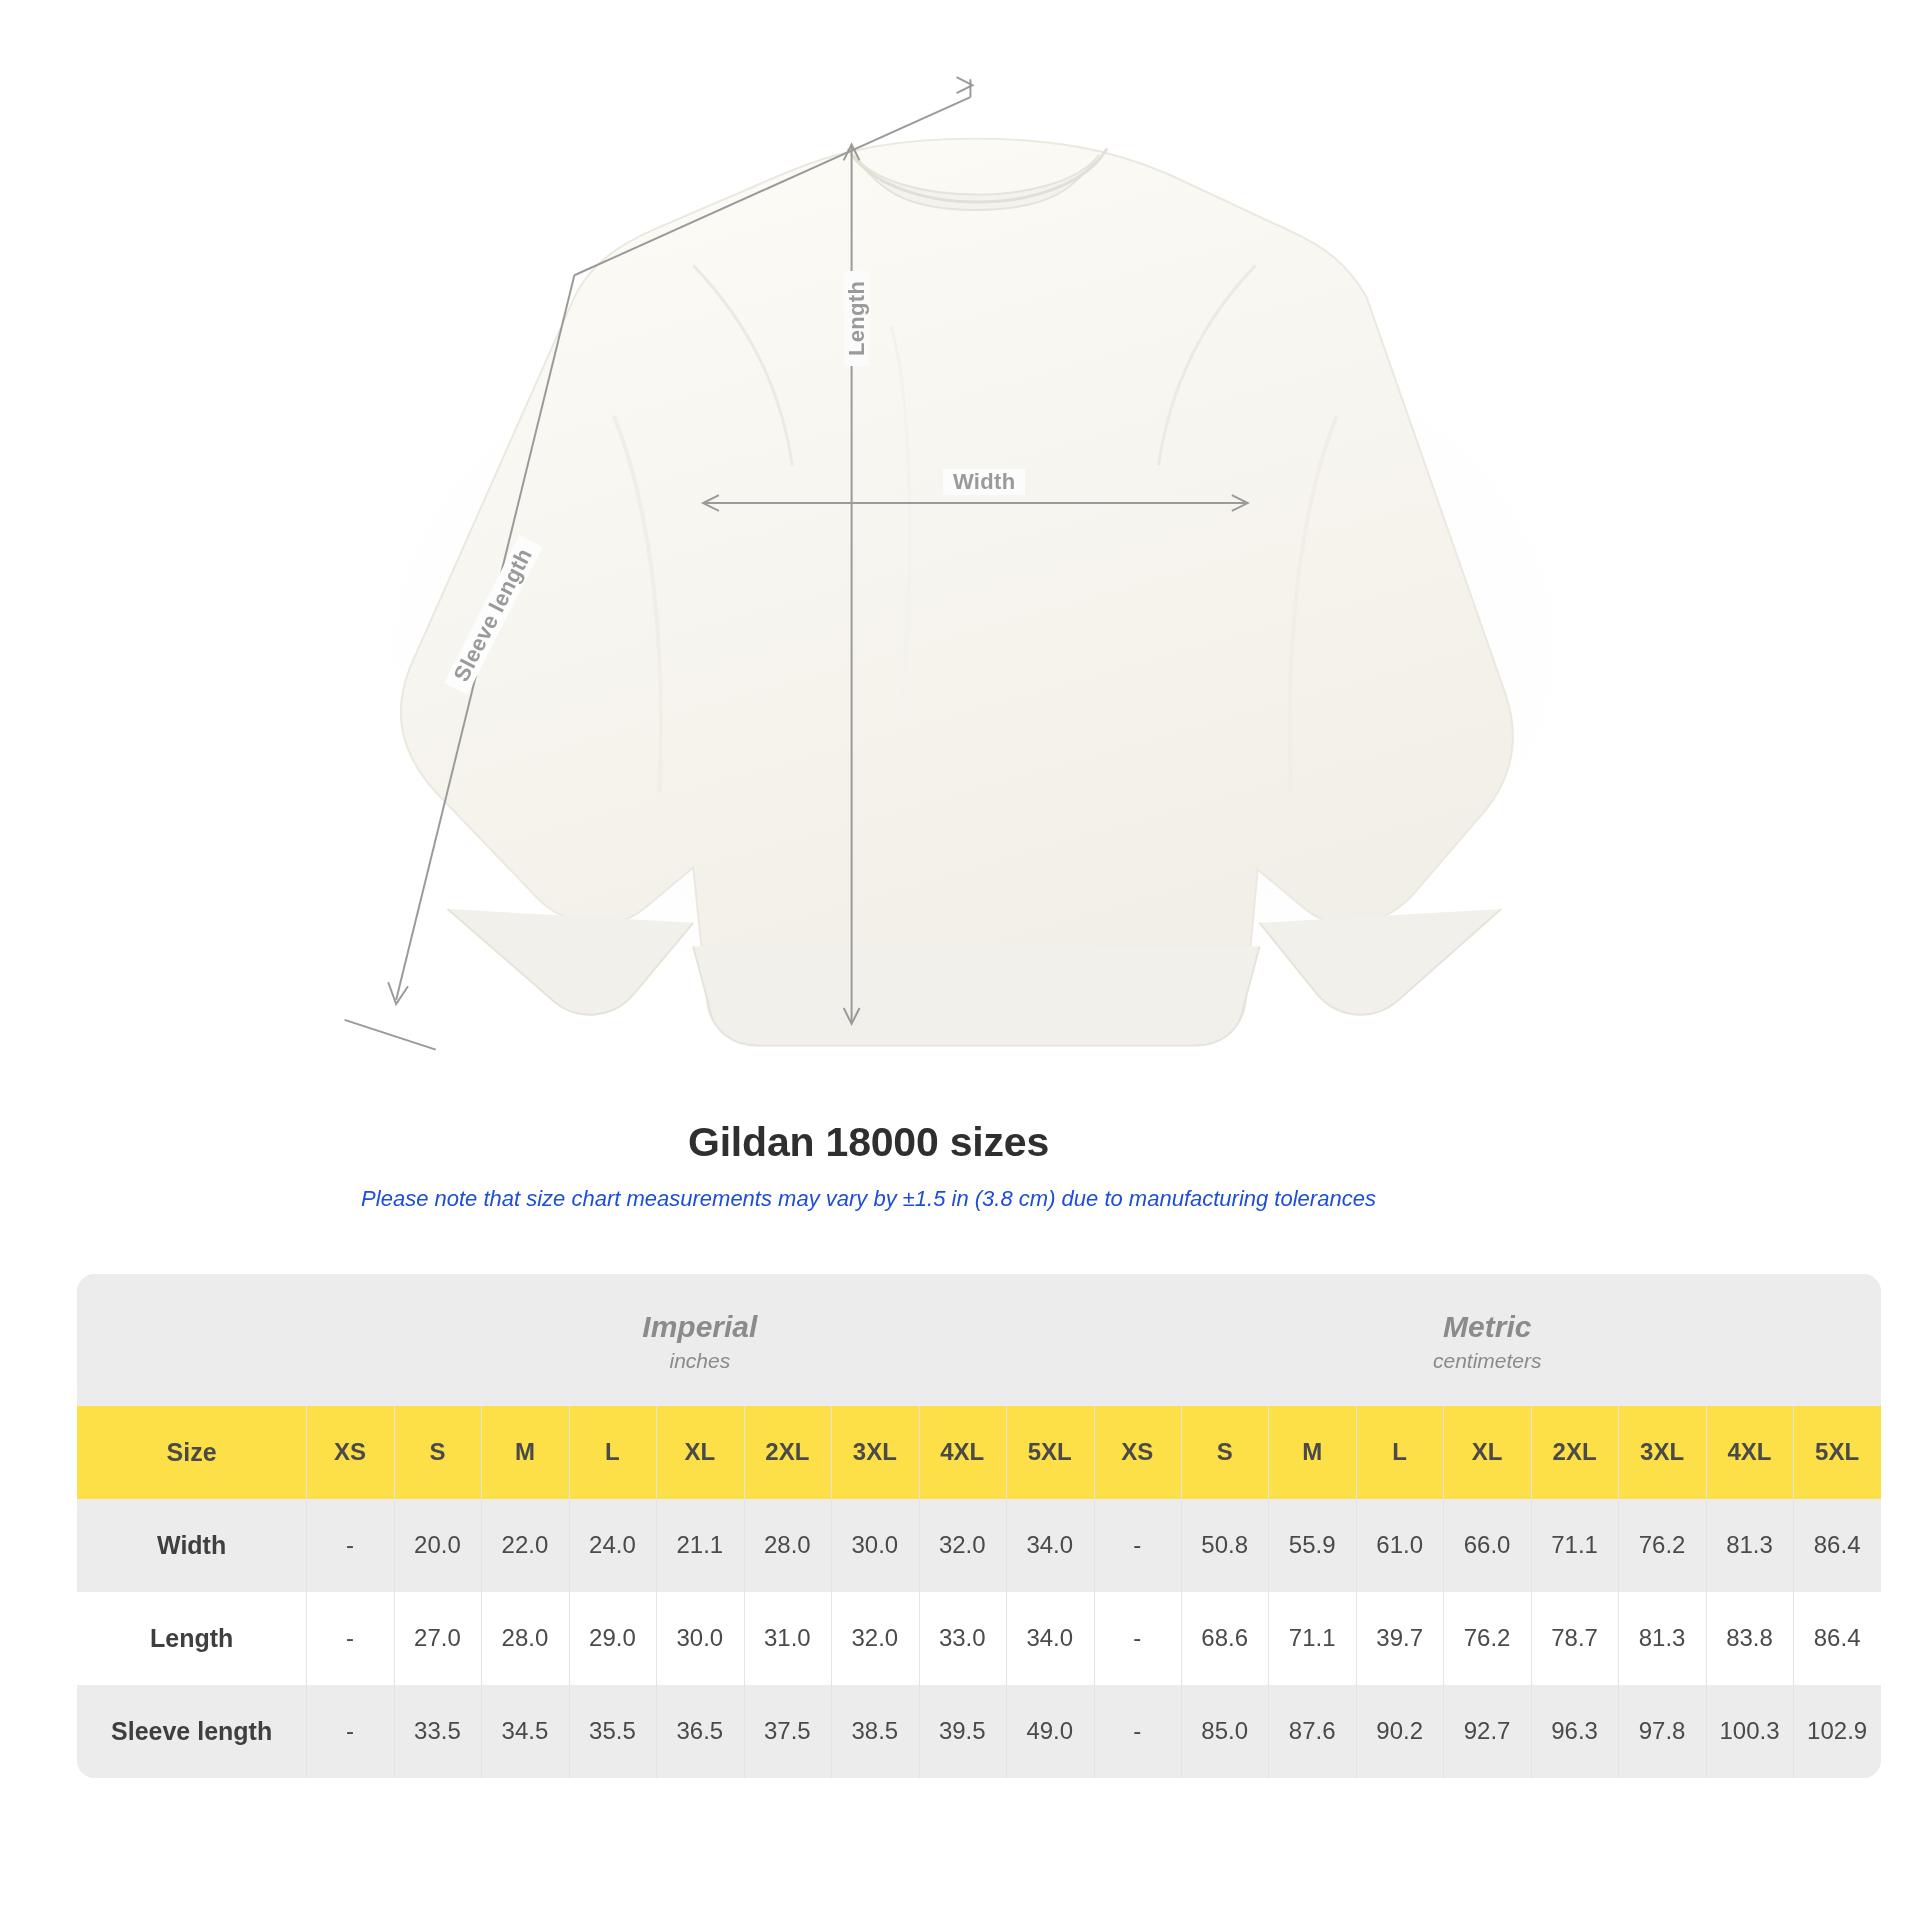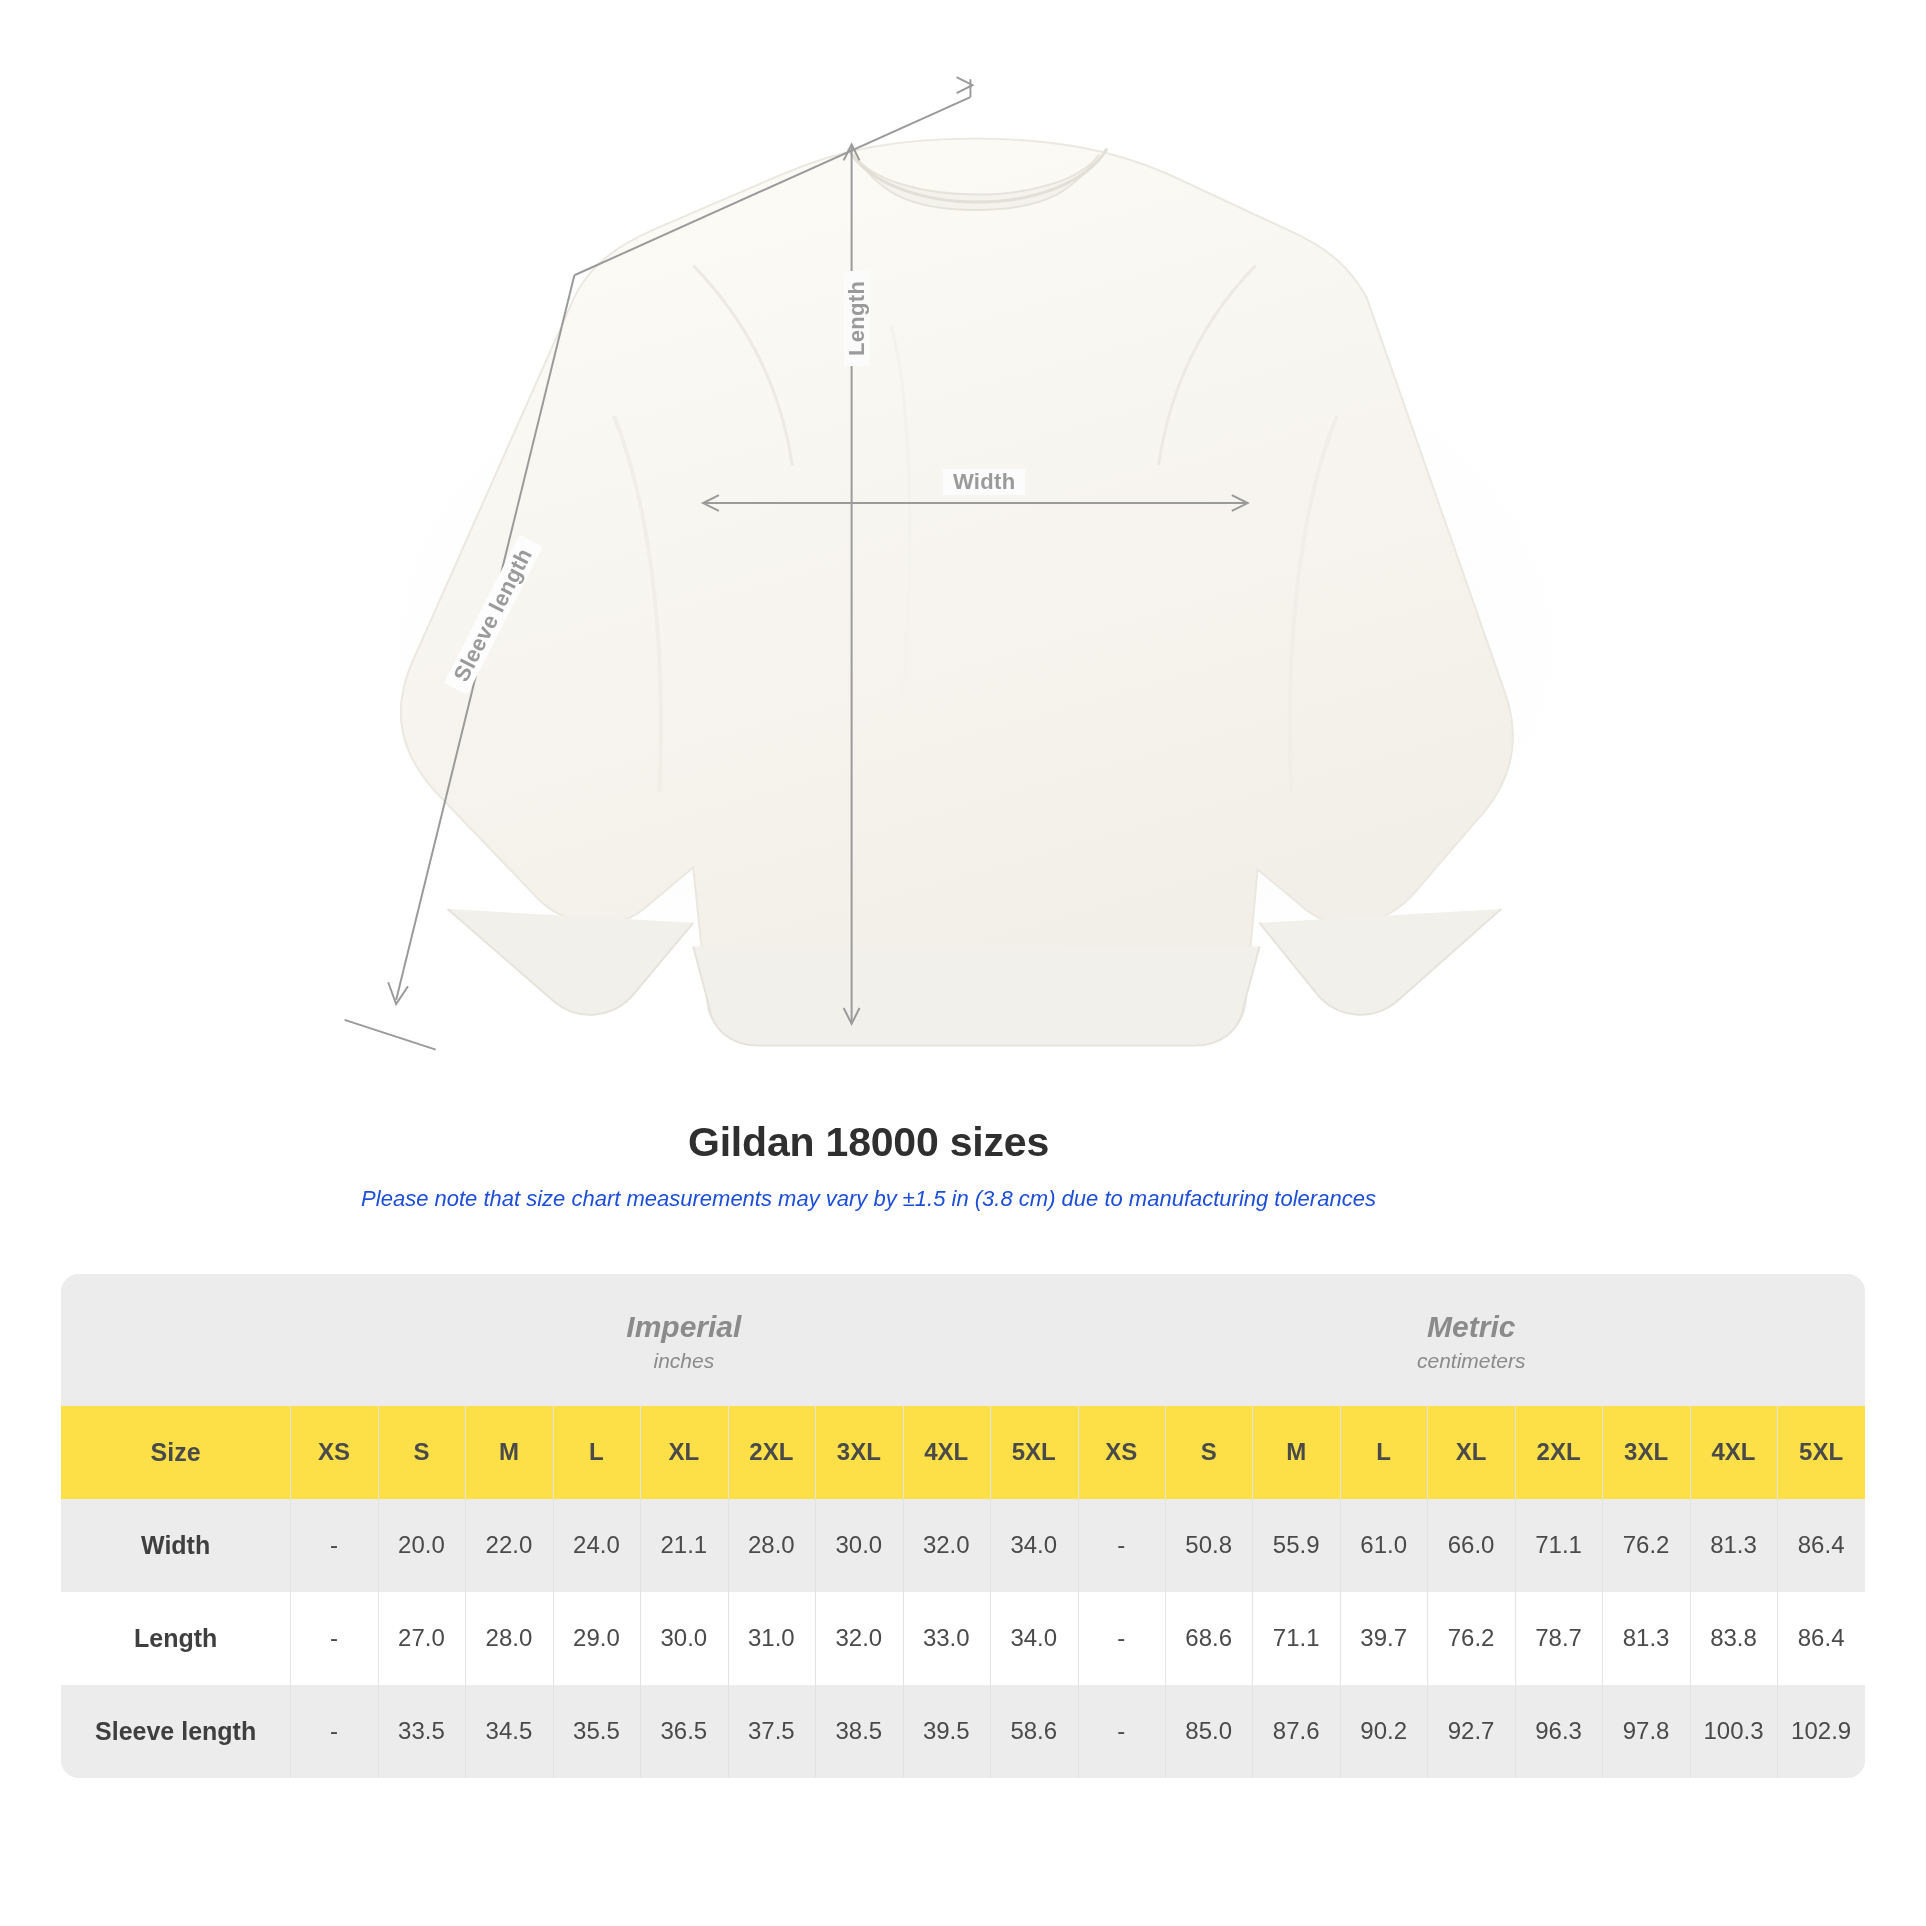--- a/index.html
+++ b/index.html
@@ -85,21 +85,21 @@
   .chart-note {
     font-size: 22px;
     font-style: italic;
     color: #1d4ed8;
     margin: 0;
   }
 
   
   .table-wrap {
     position: absolute;
-    left: 61px;
+    left: 77px;
     top: 1274px;
     width: 1804px;
     border-radius: 18px;
     overflow: hidden;
     background: #ececec;
   }
   table.size-table {
     border-collapse: collapse;
     width: 1804px;
     table-layout: fixed;
@@ -332,21 +332,21 @@
         <tr class="row-data shade">
           <td class="rowlabel">Sleeve length</td>
           <td class="colsep">-</td>
           <td class="colsep">33.5</td>
           <td class="colsep">34.5</td>
           <td class="colsep">35.5</td>
           <td class="colsep">36.5</td>
           <td class="colsep">37.5</td>
           <td class="colsep">38.5</td>
           <td class="colsep">39.5</td>
-          <td class="colsep">58.6</td>
+          <td class="colsep">49.0</td>
           <td class="colsep">-</td>
           <td class="colsep">85.0</td>
           <td class="colsep">87.6</td>
           <td class="colsep">90.2</td>
           <td class="colsep">92.7</td>
           <td class="colsep">96.3</td>
           <td class="colsep">97.8</td>
           <td class="colsep">100.3</td>
           <td class="colsep">102.9</td>
         </tr>

